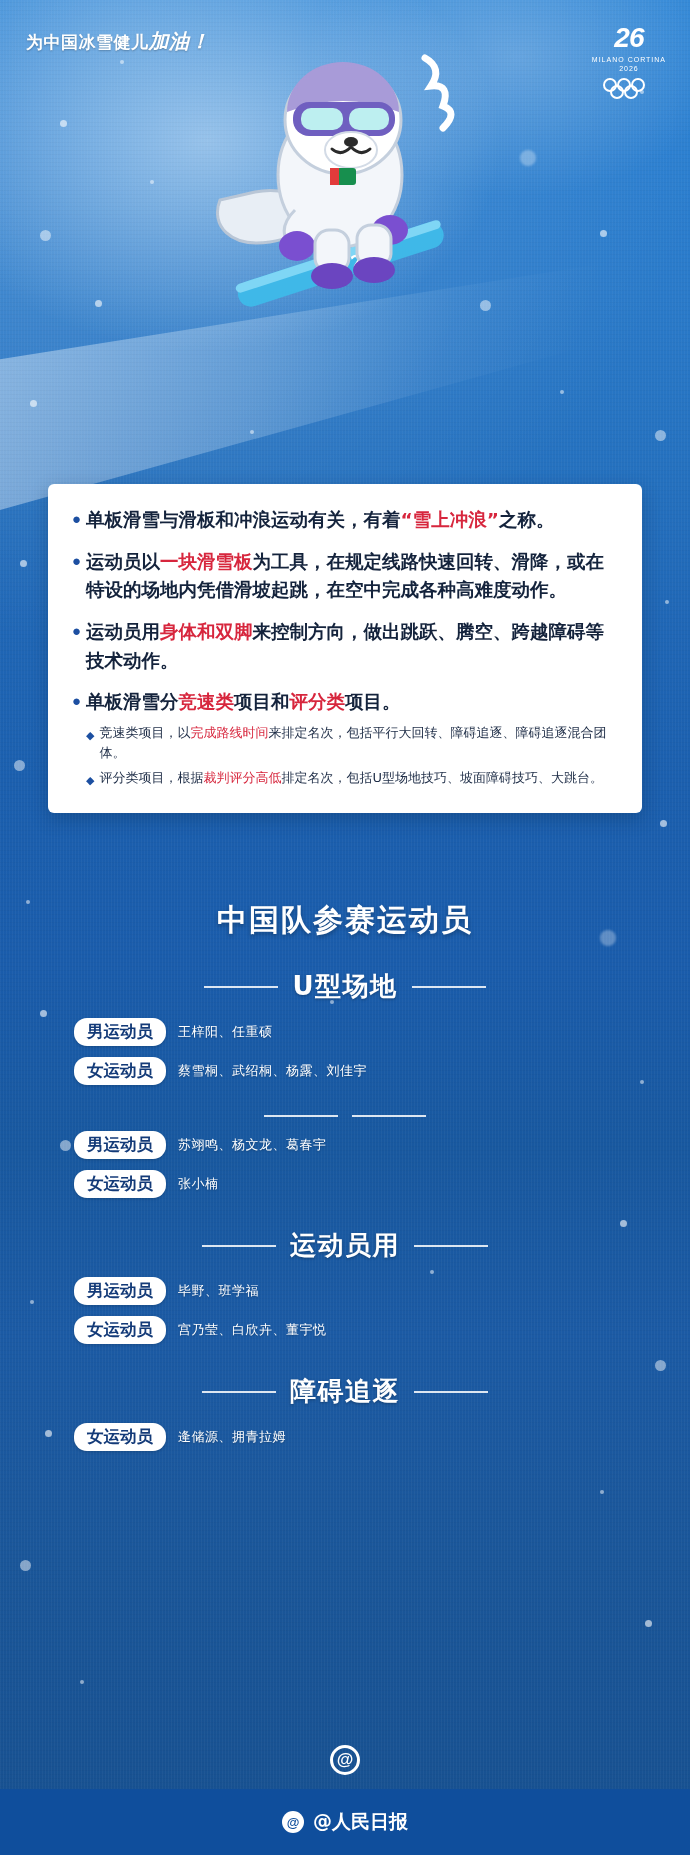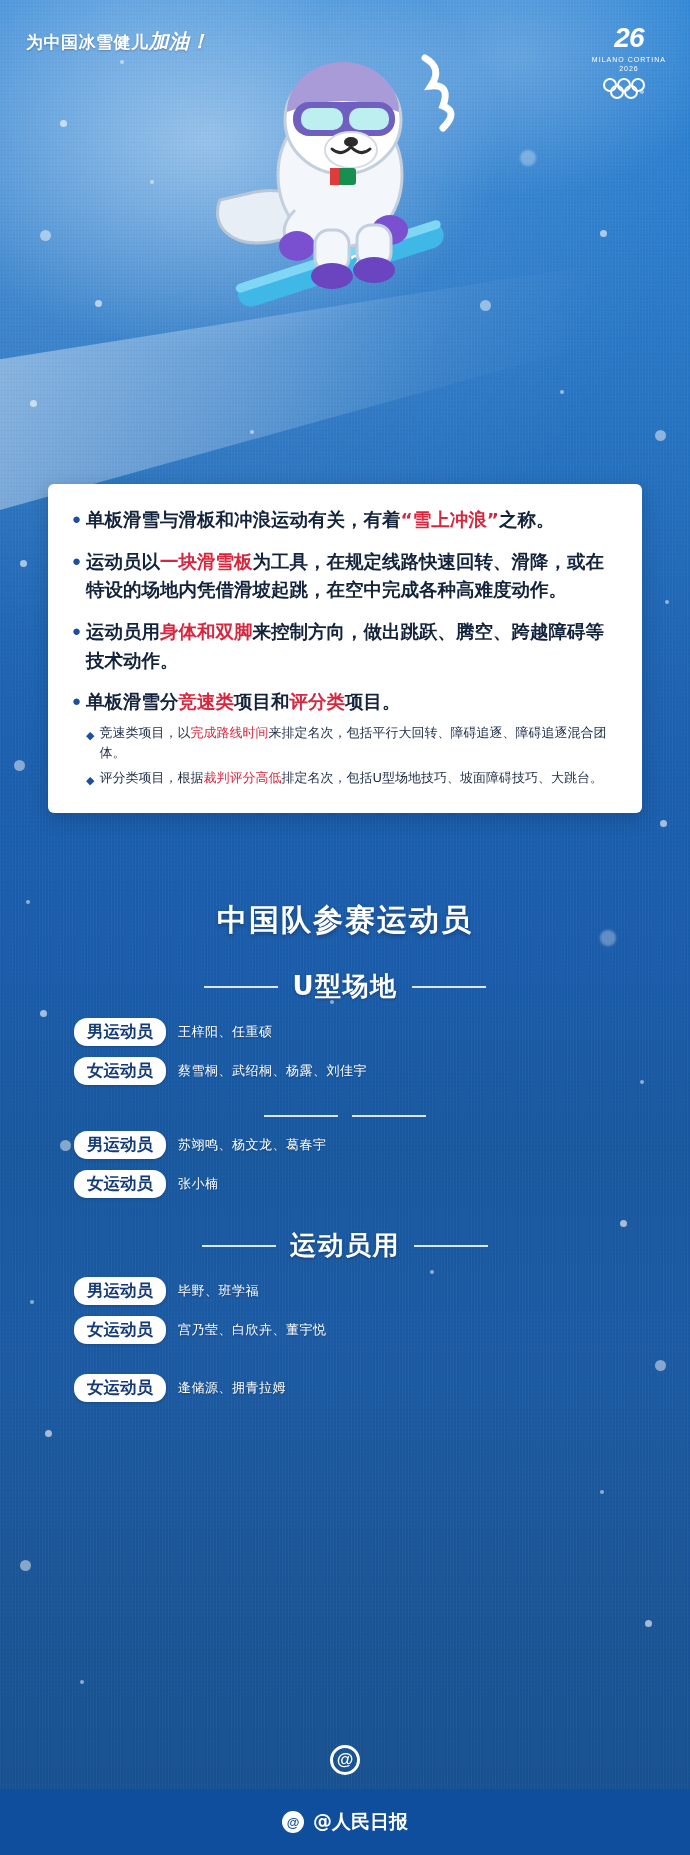--- a/index.html
+++ b/index.html
@@ -338,20 +338,25 @@
           <div class="athlete-row">
             <span class="tag">男运动员</span>
             <span class="names">毕野、班学福</span>
           </div>
           <div class="athlete-row">
             <span class="tag">女运动员</span>
             <span class="names">宫乃莹、白欣卉、董宇悦</span>
           </div>
         </div>
         <div class="group">
+          <div class="group-head">
+            <span class="line"></span>
+            <span class="name">障碍追逐</span>
+            <span class="line"></span>
+          </div>
           <div class="athlete-row">
             <span class="tag">女运动员</span>
             <span class="names">逄储源、拥青拉姆</span>
           </div>
         </div>
       </div>
   </div>
 
   <div class="footer">
     <div class="pd-logo">

